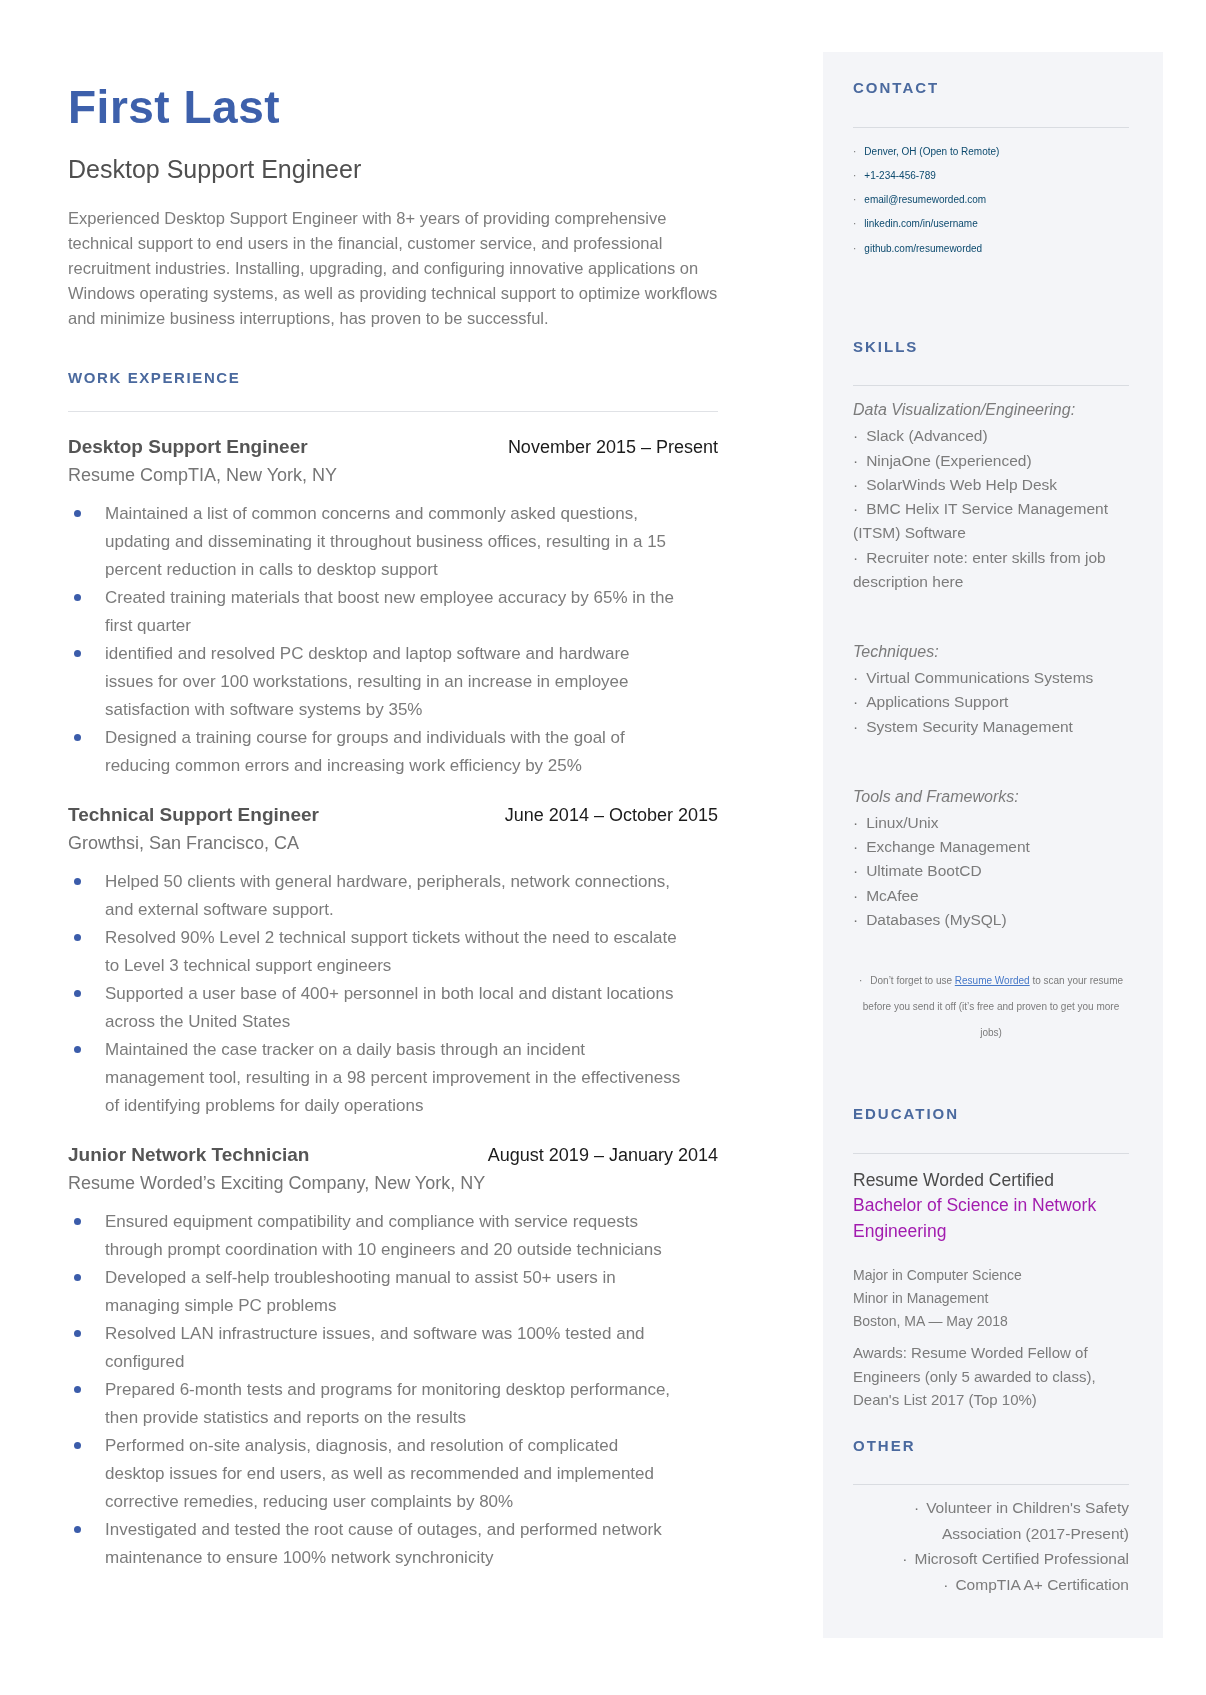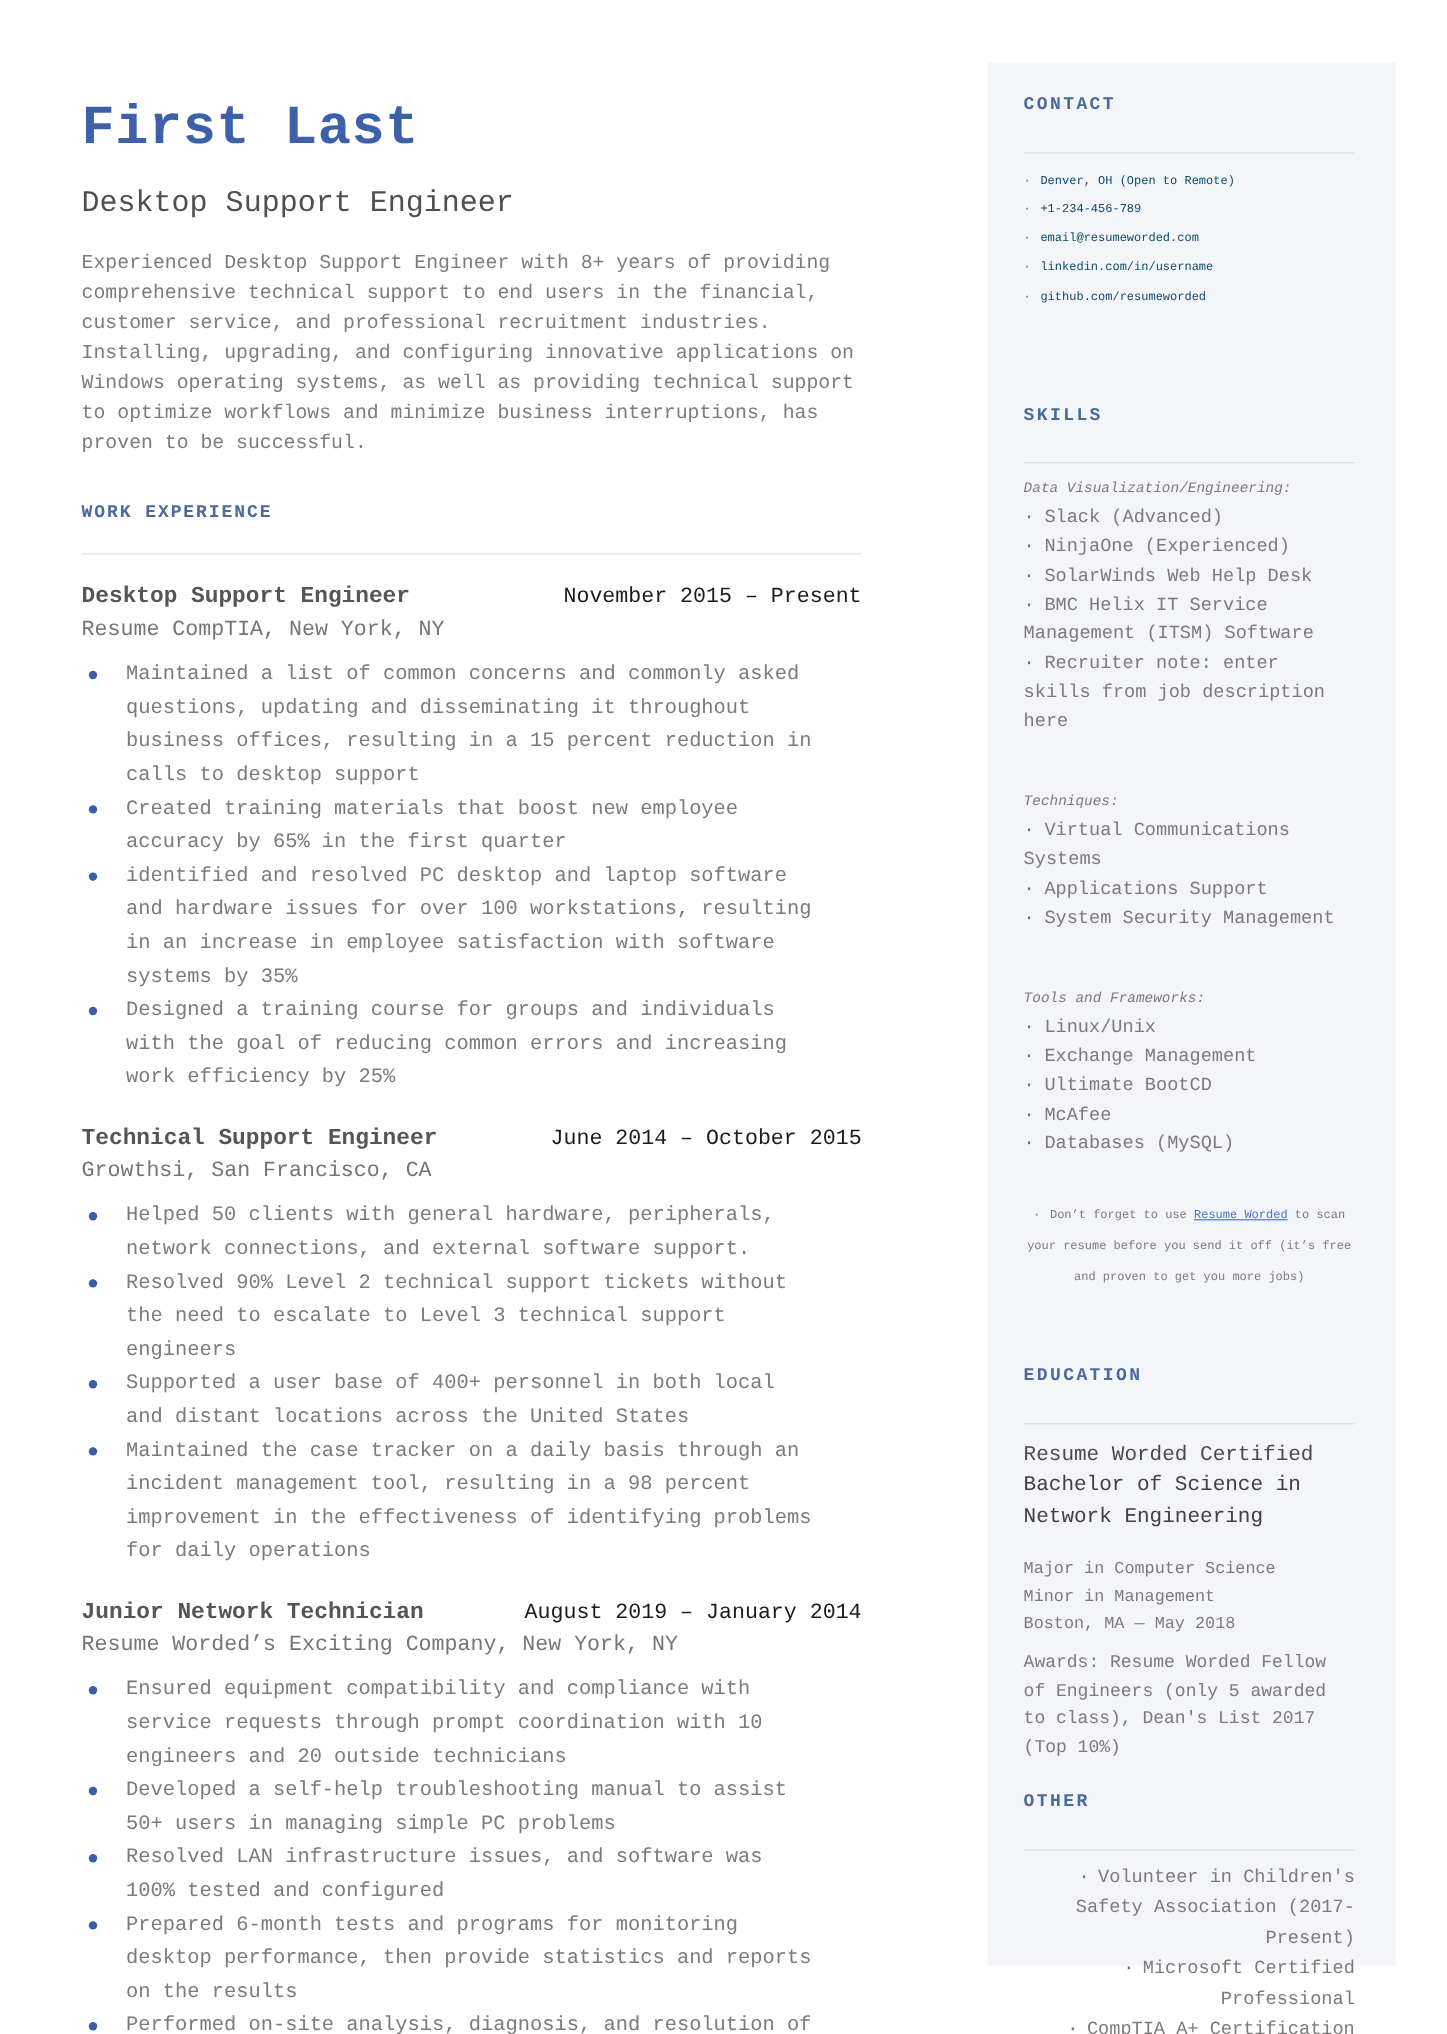--- a/index.html
+++ b/index.html
@@ -1,17 +1,17 @@
 <!DOCTYPE html>
 <html><head>
 <meta charset="utf-8">
 <style>
   html,body { margin:0; padding:0; background:#ffffff; }
   body { font-family:"Liberation Sans", sans-serif; }
-  .page { position:relative; width:1206px; height:1695px; background:#ffffff; overflow:hidden;font-family:Liberation Mono, monospace; }
+  .page { position:relative; width:1206px; height:1695px; background:#ffffff; overflow:hidden; }
 
   
   .main { position:absolute; left:68px; top:0; width:668px; }
   .name { margin:84px 0 0; font-size:46px; font-weight:700; color:#3d60ab; letter-spacing:0.5px; line-height:1.0; }
   .role { margin:26px 0 0; font-size:25px; font-weight:400; color:#4f4f4f; line-height:1.1; }
   .summary { margin:22px 0 0; font-size:16.5px; line-height:25px; color:#7c7c7c; }
   .section-label { margin:38px 0 0; font-size:15px; font-weight:700; letter-spacing:1.6px; color:#4a699e; }
   .main-divider { margin:25px 0 0; border:none; border-top:1px solid #e0e2e6; width:650px; height:0; }
 
   .job-head { display:flex; justify-content:space-between; align-items:baseline; width:650px; margin-top:24px; }
@@ -25,33 +25,33 @@
   
   .sidebar { position:absolute; left:823px; top:52px; width:340px; height:1586px;
              background:#f4f5f8; box-sizing:border-box; padding:28px 34px 0 30px; }
   .side-label { font-size:15px; font-weight:700; letter-spacing:2px; color:#4a699e; line-height:1.1; }
   .side-divider { border:none; border-top:1px solid #d9dce1; margin:30px 0 0; height:0; }
 
   .side-list { list-style:none; margin:12px 0 0; padding:0; }
   .side-list li { font-size:10px; line-height:24.3px; color:#0c4a6e; }
   .side-list li::before { content:"·"; margin-right:8px; color:#6f6f6f; }
 
-  .group-label { margin:48px 0 0; font-style:italic; font-size:12px; color:#7b7b7b; line-height:1.3; }
+  .group-label { margin:48px 0 0; font-style:italic; font-size:16px; color:#7b7b7b; line-height:1.3; }
   .group-label.first { margin-top:14px; }
   .skill-list { list-style:none; margin:3px 0 0; padding:0; }
   .skill-list li { font-size:15.5px; line-height:24.3px; color:#7b7b7b; }
   .skill-list li::before { content:"·"; margin-right:8px; color:#6f6f6f; }
 
   .side-note { margin:36px 0 0; font-size:10px; line-height:26px; color:#7b7b7b;text-align:center; }
   .side-note::before { content:"·"; margin-right:8px; color:#6f6f6f; }
   .side-note a { color:#4678c8; text-decoration:underline; }
 
   .edu-label { margin-top:60px; }
   .school { margin:14px 0 0; font-size:17.5px; line-height:25.5px; color:#4a4a4a; }
-  .degree { margin:0; font-size:17.5px; line-height:25.5px; color:#404040; }
+  .degree { margin:0; font-size:17.5px; line-height:25.5px; color:#a21caf; }
   .edu-details { margin:20px 0 0; }
   .edu-details p { margin:0; font-size:14px; line-height:23px; color:#7b7b7b; }
   .edu-awards { margin:8px 0 0; font-size:15px; line-height:23.5px; color:#7b7b7b; }
 
   .other-label { margin-top:26px; }
   .other-list { list-style:none; margin:10px 0 0; padding:0; }
   .other-list li { font-size:15.5px; line-height:25.5px; color:#7b7b7b;text-align:right; }
   .other-list li::before { content:"·"; margin-right:7px; color:#6f6f6f; }
 </style>
 </head>

